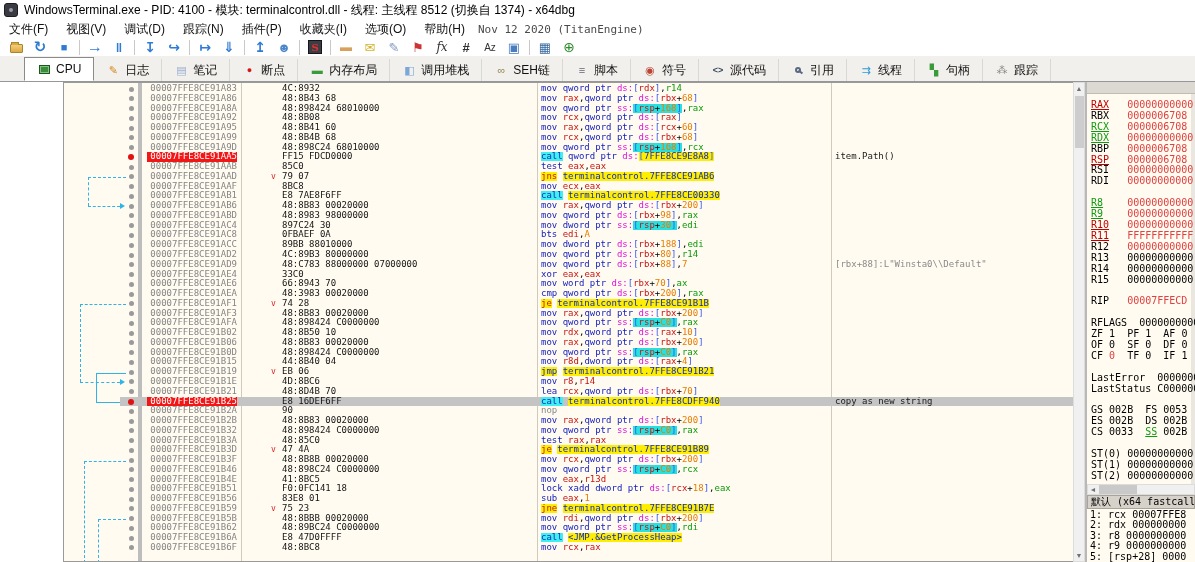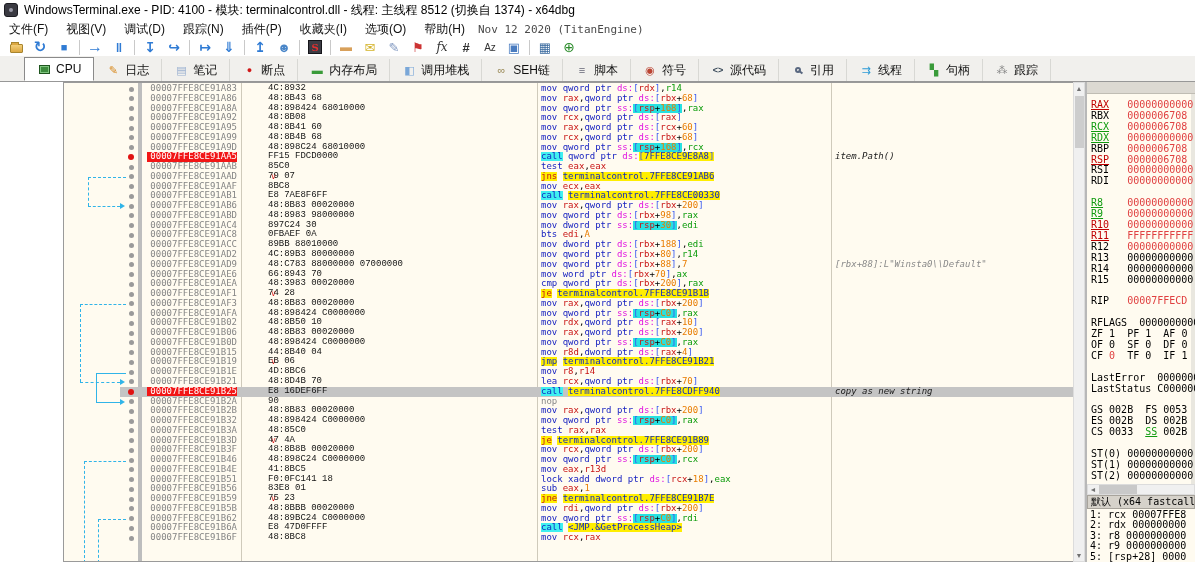--- a/index.html
+++ b/index.html
@@ -55,23 +55,23 @@
   .colsep { position:absolute; top:0; bottom:0; width:1px; background:#cfcabb; }
   #rows { position:absolute; left:0; top:1px; right:0; }
   .row { position:relative; height:9.78px; font-size:9px; line-height:9.7px;
     font-family:"DejaVu Sans Mono",monospace; white-space:pre; }
   .row.sel { background:linear-gradient(to right, transparent 56px, #c4c4c4 56px); }
   .dot { position:absolute; left:65px; top:2.5px; width:5px; height:5px; border-radius:50%; background:#9a9a9a; }
   .dot.bp { background:#e01212; width:6px; height:6px; top:2px; left:64px; }
   .c-addr { position:absolute; left:83px; width:90px; color:#858585;text-align:right; }
   .c-addr.bp { background:#f21616; color:#fff; }
   .c-mk { position:absolute; left:207px; width:12px; color:#e02020; font-size:8px; }
-  .c-bytes { position:absolute; left:204px; width:250px; color:#141414; overflow:hidden;font-family:Liberation Mono, monospace; }
+  .c-bytes { position:absolute; left:218px; width:250px; color:#141414; overflow:hidden; }
   .c-dis { position:absolute; left:477px; width:289px; overflow:hidden; }
-  .c-com { position:absolute; left:771px; right:14px; overflow:hidden;font-style:italic; }
+  .c-com { position:absolute; left:771px; right:14px; overflow:hidden; }
   .com-k { color:#1a1a1a; } .com-g { color:#8a8a8a; }
   .t-mn { color:#1822c0; } .t-reg { color:#c81414; } .t-rgreen { color:#0a9b0a; }
   .t-num { color:#e87c00; } .t-seg { color:#e014e0; } .t-br { color:#3858f0; }
   .t-gray { color:#888; }
   .m-call { background:#40f0f0; color:#102ac0; }
   .m-jcc { background:#ffee00; color:#c01818; }
   .m-jmp { background:#ffee00; color:#102ac0;text-align:center; }
   .ybg { background:#ffee00; color:#102ac0; }
   .stk { background:#28e0e0; }
   #arrows { position:absolute; left:0; top:0; right:0; bottom:0; pointer-events:none; }
@@ -343,20 +343,21 @@
       <div class="row"><span class="dot"></span><span class="c-addr">00007FFE8CE91AAD</span><span class="c-mk">v</span><span class="c-bytes">79 07</span><span class="c-dis"><span class="m-jcc">jns</span> <span class="ybg">terminalcontrol.7FFE8CE91AB6</span></span></div>
       <div class="row"><span class="dot"></span><span class="c-addr">00007FFE8CE91AAF</span><span class="c-bytes">8BC8</span><span class="c-dis"><span class="t-mn">mov</span> <span class="t-reg">ecx</span>,<span class="t-reg">eax</span></span></div>
       <div class="row"><span class="dot"></span><span class="c-addr">00007FFE8CE91AB1</span><span class="c-bytes">E8 7AE8F6FF</span><span class="c-dis"><span class="m-call">call</span> <span class="ybg">terminalcontrol.7FFE8CE00330</span></span></div>
       <div class="row"><span class="dot"></span><span class="c-addr">00007FFE8CE91AB6</span><span class="c-bytes">48:8B83 00020000</span><span class="c-dis"><span class="t-mn">mov</span> <span class="t-reg">rax</span>,<span class="t-mn">qword</span> <span class="t-mn">ptr</span> <span class="t-seg">ds:</span><span class=""><span class="t-br">[</span><span class="t-reg">rbx</span>+<span class="t-num">200</span><span class="t-br">]</span></span></span></div>
       <div class="row"><span class="dot"></span><span class="c-addr">00007FFE8CE91ABD</span><span class="c-bytes">48:8983 98000000</span><span class="c-dis"><span class="t-mn">mov</span> <span class="t-mn">qword</span> <span class="t-mn">ptr</span> <span class="t-seg">ds:</span><span class=""><span class="t-br">[</span><span class="t-reg">rbx</span>+<span class="t-num">98</span><span class="t-br">]</span></span>,<span class="t-rgreen">rax</span></span></div>
       <div class="row"><span class="dot"></span><span class="c-addr">00007FFE8CE91AC4</span><span class="c-bytes">897C24 30</span><span class="c-dis"><span class="t-mn">mov</span> <span class="t-mn">dword</span> <span class="t-mn">ptr</span> <span class="t-seg">ss:</span><span class="stk"><span class="t-br">[</span><span class="t-reg">rsp</span>+<span class="t-num">30</span><span class="t-br">]</span></span>,<span class="t-rgreen">edi</span></span></div>
       <div class="row"><span class="dot"></span><span class="c-addr">00007FFE8CE91AC8</span><span class="c-bytes">0FBAEF 0A</span><span class="c-dis"><span class="t-mn">bts</span> <span class="t-reg">edi</span>,<span class="t-num">A</span></span></div>
       <div class="row"><span class="dot"></span><span class="c-addr">00007FFE8CE91ACC</span><span class="c-bytes">89BB 88010000</span><span class="c-dis"><span class="t-mn">mov</span> <span class="t-mn">dword</span> <span class="t-mn">ptr</span> <span class="t-seg">ds:</span><span class=""><span class="t-br">[</span><span class="t-reg">rbx</span>+<span class="t-num">188</span><span class="t-br">]</span></span>,<span class="t-rgreen">edi</span></span></div>
       <div class="row"><span class="dot"></span><span class="c-addr">00007FFE8CE91AD2</span><span class="c-bytes">4C:89B3 80000000</span><span class="c-dis"><span class="t-mn">mov</span> <span class="t-mn">qword</span> <span class="t-mn">ptr</span> <span class="t-seg">ds:</span><span class=""><span class="t-br">[</span><span class="t-reg">rbx</span>+<span class="t-num">80</span><span class="t-br">]</span></span>,<span class="t-rgreen">r14</span></span></div>
       <div class="row"><span class="dot"></span><span class="c-addr">00007FFE8CE91AD9</span><span class="c-bytes">48:C783 88000000 07000000</span><span class="c-dis"><span class="t-mn">mov</span> <span class="t-mn">qword</span> <span class="t-mn">ptr</span> <span class="t-seg">ds:</span><span class=""><span class="t-br">[</span><span class="t-reg">rbx</span>+<span class="t-num">88</span><span class="t-br">]</span></span>,<span class="t-num">7</span></span><span class="c-com com-g">[rbx+88]:L"Winsta0\\Default"</span></div>
+      <div class="row"><span class="dot"></span><span class="c-addr">00007FFE8CE91AE4</span><span class="c-bytes">33C0</span><span class="c-dis"><span class="t-mn">xor</span> <span class="t-reg">eax</span>,<span class="t-reg">eax</span></span></div>
       <div class="row"><span class="dot"></span><span class="c-addr">00007FFE8CE91AE6</span><span class="c-bytes">66:8943 70</span><span class="c-dis"><span class="t-mn">mov</span> <span class="t-mn">word</span> <span class="t-mn">ptr</span> <span class="t-seg">ds:</span><span class=""><span class="t-br">[</span><span class="t-reg">rbx</span>+<span class="t-num">70</span><span class="t-br">]</span></span>,<span class="t-rgreen">ax</span></span></div>
       <div class="row"><span class="dot"></span><span class="c-addr">00007FFE8CE91AEA</span><span class="c-bytes">48:3983 00020000</span><span class="c-dis"><span class="t-mn">cmp</span> <span class="t-mn">qword</span> <span class="t-mn">ptr</span> <span class="t-seg">ds:</span><span class=""><span class="t-br">[</span><span class="t-reg">rbx</span>+<span class="t-num">200</span><span class="t-br">]</span></span>,<span class="t-rgreen">rax</span></span></div>
       <div class="row"><span class="dot"></span><span class="c-addr">00007FFE8CE91AF1</span><span class="c-mk">v</span><span class="c-bytes">74 28</span><span class="c-dis"><span class="m-jcc">je</span> <span class="ybg">terminalcontrol.7FFE8CE91B1B</span></span></div>
       <div class="row"><span class="dot"></span><span class="c-addr">00007FFE8CE91AF3</span><span class="c-bytes">48:8B83 00020000</span><span class="c-dis"><span class="t-mn">mov</span> <span class="t-reg">rax</span>,<span class="t-mn">qword</span> <span class="t-mn">ptr</span> <span class="t-seg">ds:</span><span class=""><span class="t-br">[</span><span class="t-reg">rbx</span>+<span class="t-num">200</span><span class="t-br">]</span></span></span></div>
       <div class="row"><span class="dot"></span><span class="c-addr">00007FFE8CE91AFA</span><span class="c-bytes">48:898424 C0000000</span><span class="c-dis"><span class="t-mn">mov</span> <span class="t-mn">qword</span> <span class="t-mn">ptr</span> <span class="t-seg">ss:</span><span class="stk"><span class="t-br">[</span><span class="t-reg">rsp</span>+<span class="t-num">C0</span><span class="t-br">]</span></span>,<span class="t-rgreen">rax</span></span></div>
       <div class="row"><span class="dot"></span><span class="c-addr">00007FFE8CE91B02</span><span class="c-bytes">48:8B50 10</span><span class="c-dis"><span class="t-mn">mov</span> <span class="t-reg">rdx</span>,<span class="t-mn">qword</span> <span class="t-mn">ptr</span> <span class="t-seg">ds:</span><span class=""><span class="t-br">[</span><span class="t-reg">rax</span>+<span class="t-num">10</span><span class="t-br">]</span></span></span></div>
       <div class="row"><span class="dot"></span><span class="c-addr">00007FFE8CE91B06</span><span class="c-bytes">48:8B83 00020000</span><span class="c-dis"><span class="t-mn">mov</span> <span class="t-reg">rax</span>,<span class="t-mn">qword</span> <span class="t-mn">ptr</span> <span class="t-seg">ds:</span><span class=""><span class="t-br">[</span><span class="t-reg">rbx</span>+<span class="t-num">200</span><span class="t-br">]</span></span></span></div>
       <div class="row"><span class="dot"></span><span class="c-addr">00007FFE8CE91B0D</span><span class="c-bytes">48:898424 C0000000</span><span class="c-dis"><span class="t-mn">mov</span> <span class="t-mn">qword</span> <span class="t-mn">ptr</span> <span class="t-seg">ss:</span><span class="stk"><span class="t-br">[</span><span class="t-reg">rsp</span>+<span class="t-num">C0</span><span class="t-br">]</span></span>,<span class="t-rgreen">rax</span></span></div>
       <div class="row"><span class="dot"></span><span class="c-addr">00007FFE8CE91B15</span><span class="c-bytes">44:8B40 04</span><span class="c-dis"><span class="t-mn">mov</span> <span class="t-reg">r8d</span>,<span class="t-mn">dword</span> <span class="t-mn">ptr</span> <span class="t-seg">ds:</span><span class=""><span class="t-br">[</span><span class="t-reg">rax</span>+<span class="t-num">4</span><span class="t-br">]</span></span></span></div>
       <div class="row"><span class="dot"></span><span class="c-addr">00007FFE8CE91B19</span><span class="c-mk">v</span><span class="c-bytes">EB 06</span><span class="c-dis"><span class="m-jmp">jmp</span> <span class="ybg">terminalcontrol.7FFE8CE91B21</span></span></div>

